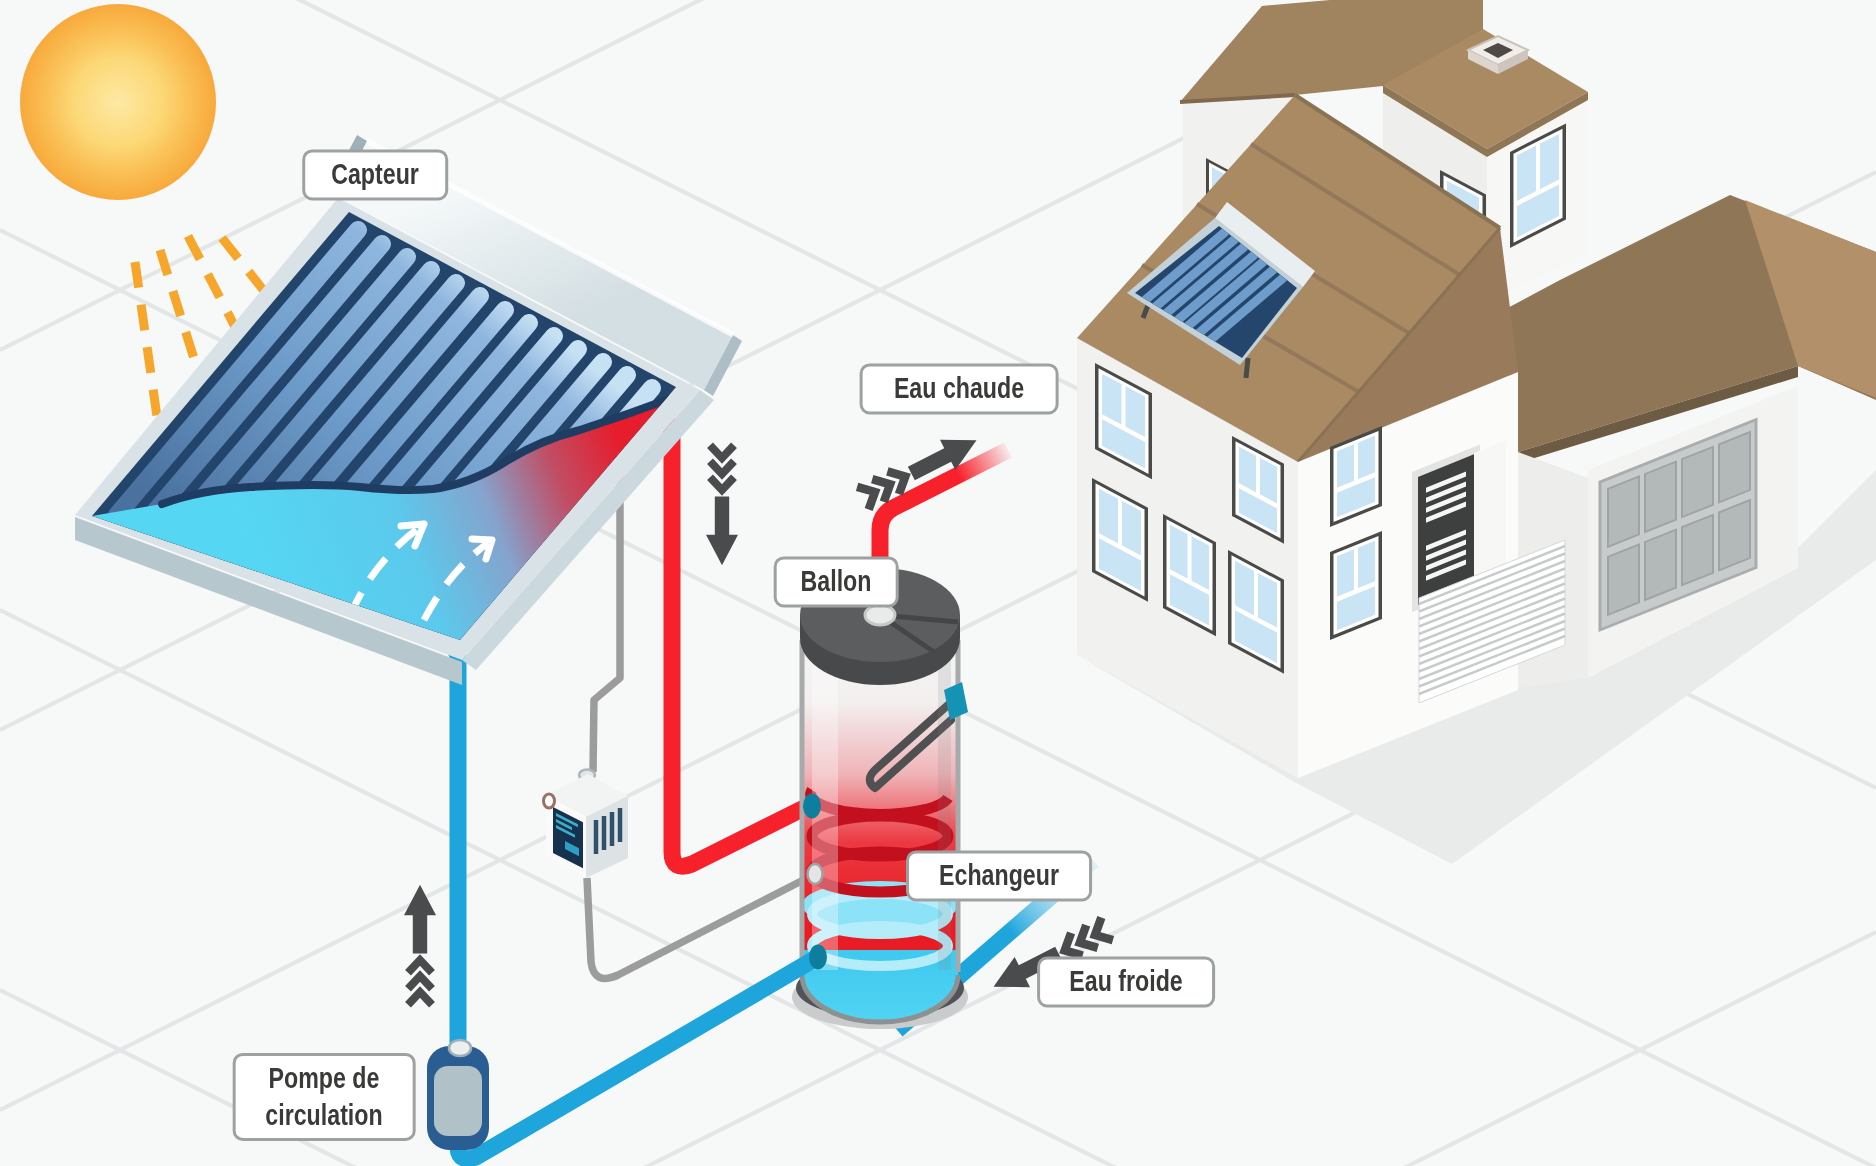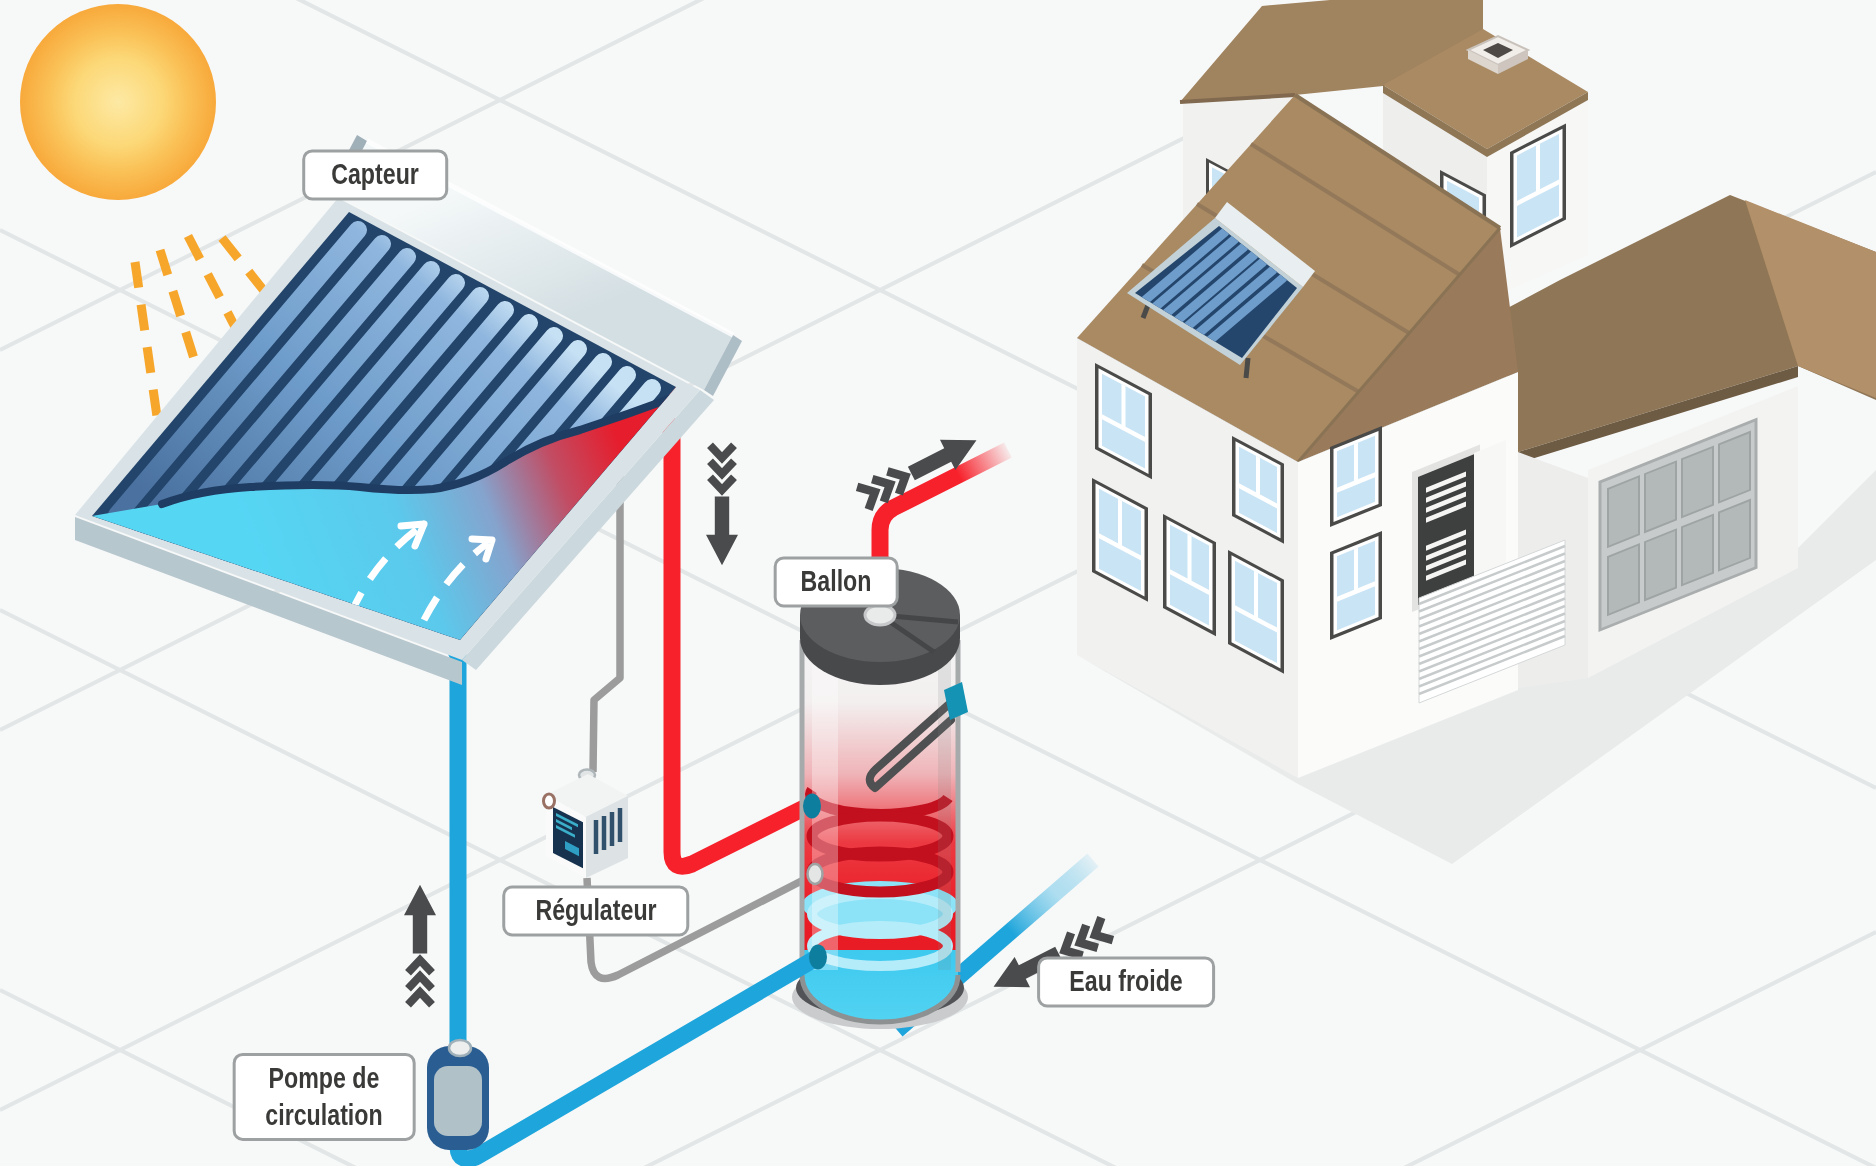--- a/index.html
+++ b/index.html
@@ -436,20 +436,21 @@
     <ellipse cx="460" cy="1048" rx="11" ry="8" fill="#EDEFEF" stroke="#9FB0B8" stroke-width="2.5"></ellipse>
   </g>
 
   <use href="#flowArrow" transform="translate(722,514) rotate(90) scale(0.8)"></use>
   <use href="#flowArrow" transform="translate(928,465) rotate(-27) scale(0.85)"></use>
   <use href="#flowArrow" transform="translate(1042,962) rotate(153) scale(0.85)"></use>
   <use href="#flowArrow" transform="translate(420,936) rotate(-90) scale(0.8)"></use>
 </svg>
 
 <div class="label" style="left:375px;top:175px"><span class="tx">Capteur</span></div>
+<div class="label" style="left:959px;top:389px"><span class="tx">Eau chaude</span></div>
 <div class="label" style="left:836px;top:582px"><span class="tx">Ballon</span></div>
+<div class="label" style="left:999px;top:876px"><span class="tx">Echangeur</span></div>
 <div class="label" style="left:1126px;top:982px"><span class="tx">Eau froide</span></div>
-<div class="label" style="left:596px;top:911px"><span class="tx">Régulateur</span></div>
 <div class="label" style="left:324px;top:1097px">
   <span class="tx">Pompe de</span><br>
   <span class="tx">circulation</span>
 </div>
 </div>
 
 </body></html>

